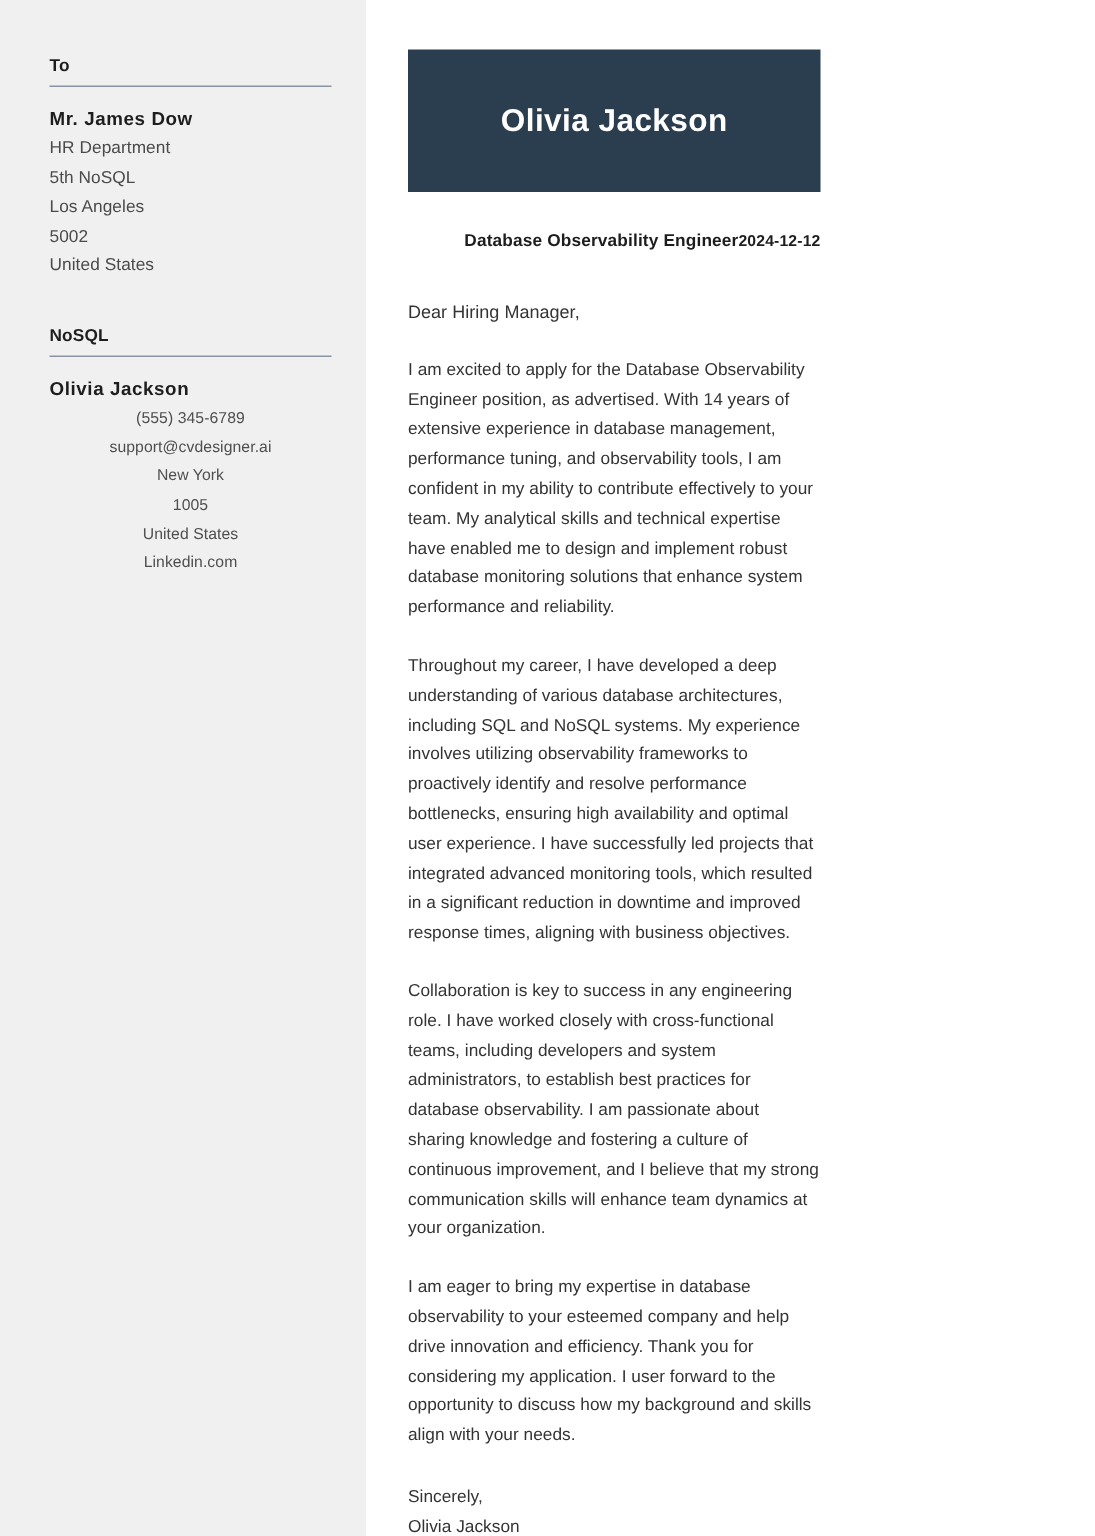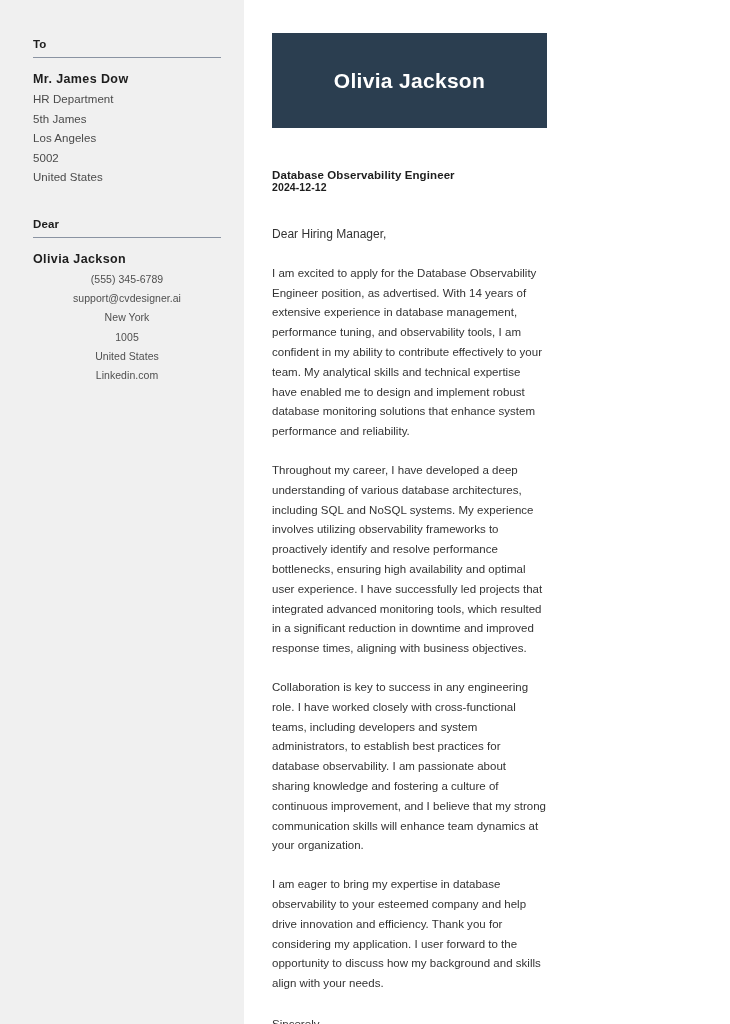--- a/index.html
+++ b/index.html
@@ -98,23 +98,22 @@
   .banner-name {
     color: #ffffff;
     font-size: 21px;
     font-weight: bold;
     letter-spacing: 0.3px;
   }
 
   .meta-row {
     display: flex;
     align-items: baseline;
-    justify-content: center;
-    margin-top: 41px;
-    flex-direction: column;
+    justify-content: flex-end;
+    margin-top: 27px;
   }
 
   .job-title {
     font-size: 11.5px;
     font-weight: bold;
     color: #1d1d1d;
     letter-spacing: 0.1px;
   }
 
   .letter-date {
@@ -168,28 +167,28 @@
 
 <div class="page">
 
   <aside class="sidebar">
 
     <section class="side-section">
       <div class="side-heading">To</div>
       <div class="side-rule"></div>
       <div class="side-name">Mr. James Dow</div>
       <div class="side-line">HR Department</div>
-      <div class="side-line">5th James</div>
+      <div class="side-line">5th NoSQL</div>
       <div class="side-line">Los Angeles</div>
       <div class="side-line">5002</div>
       <div class="side-line">United States</div>
     </section>
 
     <section class="side-section from-section">
-      <div class="side-heading">Dear</div>
+      <div class="side-heading">NoSQL</div>
       <div class="side-rule"></div>
       <div class="side-name">Olivia Jackson</div>
       <div class="side-line small">(555) 345-6789</div>
       <div class="side-line small">support@cvdesigner.ai</div>
       <div class="side-line small">New York</div>
       <div class="side-line small">1005</div>
       <div class="side-line small">United States</div>
       <div class="side-line small">Linkedin.com</div>
     </section>
 

